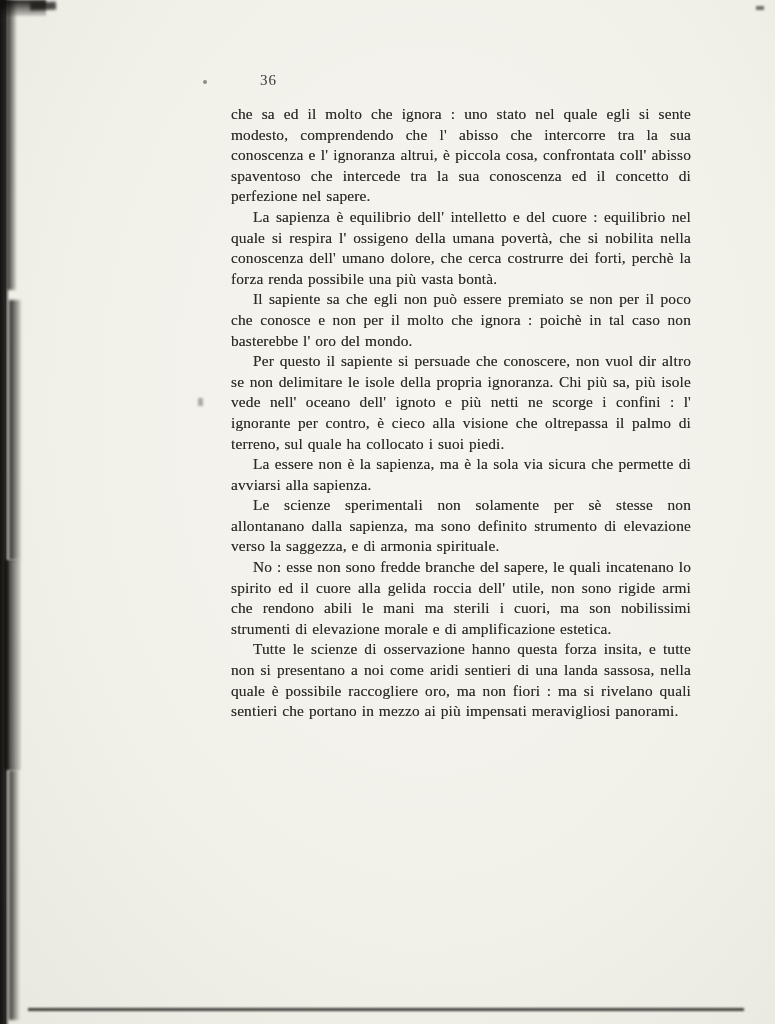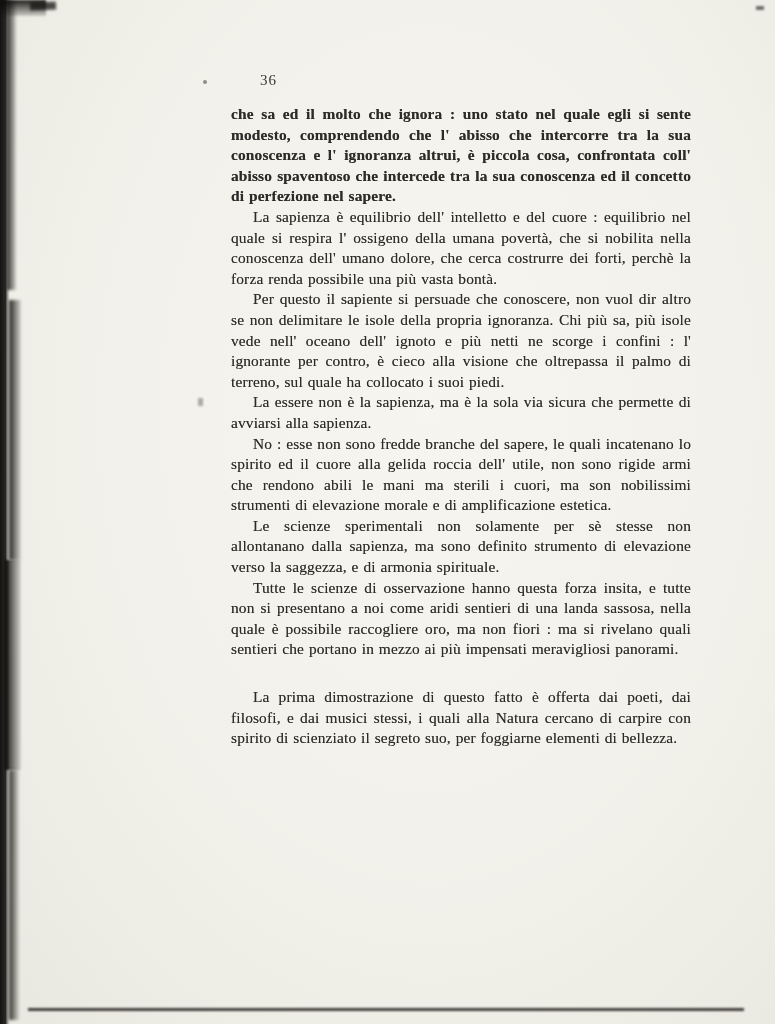--- a/index.html
+++ b/index.html
@@ -41,21 +41,20 @@
     letter-spacing: 0.15px;
     word-spacing: 0.8px;
     text-shadow: 0 0 0.4px rgba(40,38,34,0.55);
   }
   .para {
     margin: 0;
     text-indent: 22px;
   }
   .para.noindent {
     text-indent: 0;
-    font-weight: bold;
   }
   .para.gap {
     margin-top: 27px;
   }
   
   .artifact {
     position: absolute;
     pointer-events: none;
   }
   .edge-band {
@@ -93,26 +92,26 @@
 </head>
 <body>
 
 <div class="page">
 
   <div class="page-number">36</div>
 
   <div class="text-block">
     <p class="para noindent">che sa ed il molto che ignora : uno stato nel quale egli si sente modesto, comprendendo che l' abisso che intercorre tra la sua conoscenza e l' ignoranza altrui, è piccola cosa, confrontata coll' abisso spaventoso che intercede tra la sua conoscenza ed il concetto di perfezione nel sapere.</p>
     <p class="para">La sapienza è equilibrio dell' intelletto e del cuore : equilibrio nel quale si respira l' ossigeno della umana povertà, che si nobilita nella conoscenza dell' umano dolore, che cerca costrurre dei forti, perchè la forza renda possibile una più vasta bontà.</p>
+    <p class="para">Il sapiente sa che egli non può essere premiato se non per il poco che conosce e non per il molto che ignora : poichè in tal caso non basterebbe l' oro del mondo.</p>
     <p class="para">Per questo il sapiente si persuade che conoscere, non vuol dir altro se non delimitare le isole della propria ignoranza. Chi più sa, più isole vede nell' oceano dell' ignoto e più netti ne scorge i confini : l' ignorante per contro, è cieco alla visione che oltrepassa il palmo di terreno, sul quale ha collocato i suoi piedi.</p>
     <p class="para">La essere non è la sapienza, ma è la sola via sicura che permette di avviarsi alla sapienza.</p>
+    <p class="para">Le scienze sperimentali non solamente per sè stesse non allontanano dalla sapienza, ma sono definito strumento di elevazione verso la saggezza, e di armonia spirituale.</p>
     <p class="para">No : esse non sono fredde branche del sapere, le quali incatenano lo spirito ed il cuore alla gelida roccia dell' utile, non sono rigide armi che rendono abili le mani ma sterili i cuori, ma son nobilissimi strumenti di elevazione morale e di amplificazione estetica.</p>
-    <p class="para">Le scienze sperimentali non solamente per sè stesse non allontanano dalla sapienza, ma sono definito strumento di elevazione verso la saggezza, e di armonia spirituale.</p>
     <p class="para">Tutte le scienze di osservazione hanno questa forza insita, e tutte non si presentano a noi come aridi sentieri di una landa sassosa, nella quale è possibile raccogliere oro, ma non fiori : ma si rivelano quali sentieri che portano in mezzo ai più impensati meravigliosi panorami.</p>
-    <p class="para gap">La prima dimostrazione di questo fatto è offerta dai poeti, dai filosofi, e dai musici stessi, i quali alla Natura cercano di carpire con spirito di scienziato il segreto suo, per foggiarne elementi di bellezza.</p>
   </div>
 
   <div class="artifact edge-band"></div>
   <div class="artifact streak-1"></div>
   <div class="artifact streak-2"></div>
   <div class="artifact streak-3"></div>
   <div class="artifact streak-4"></div>
   <div class="artifact corner-top-left"></div>
   <div class="artifact top-mark"></div>
   <div class="artifact bottom-line"></div>

